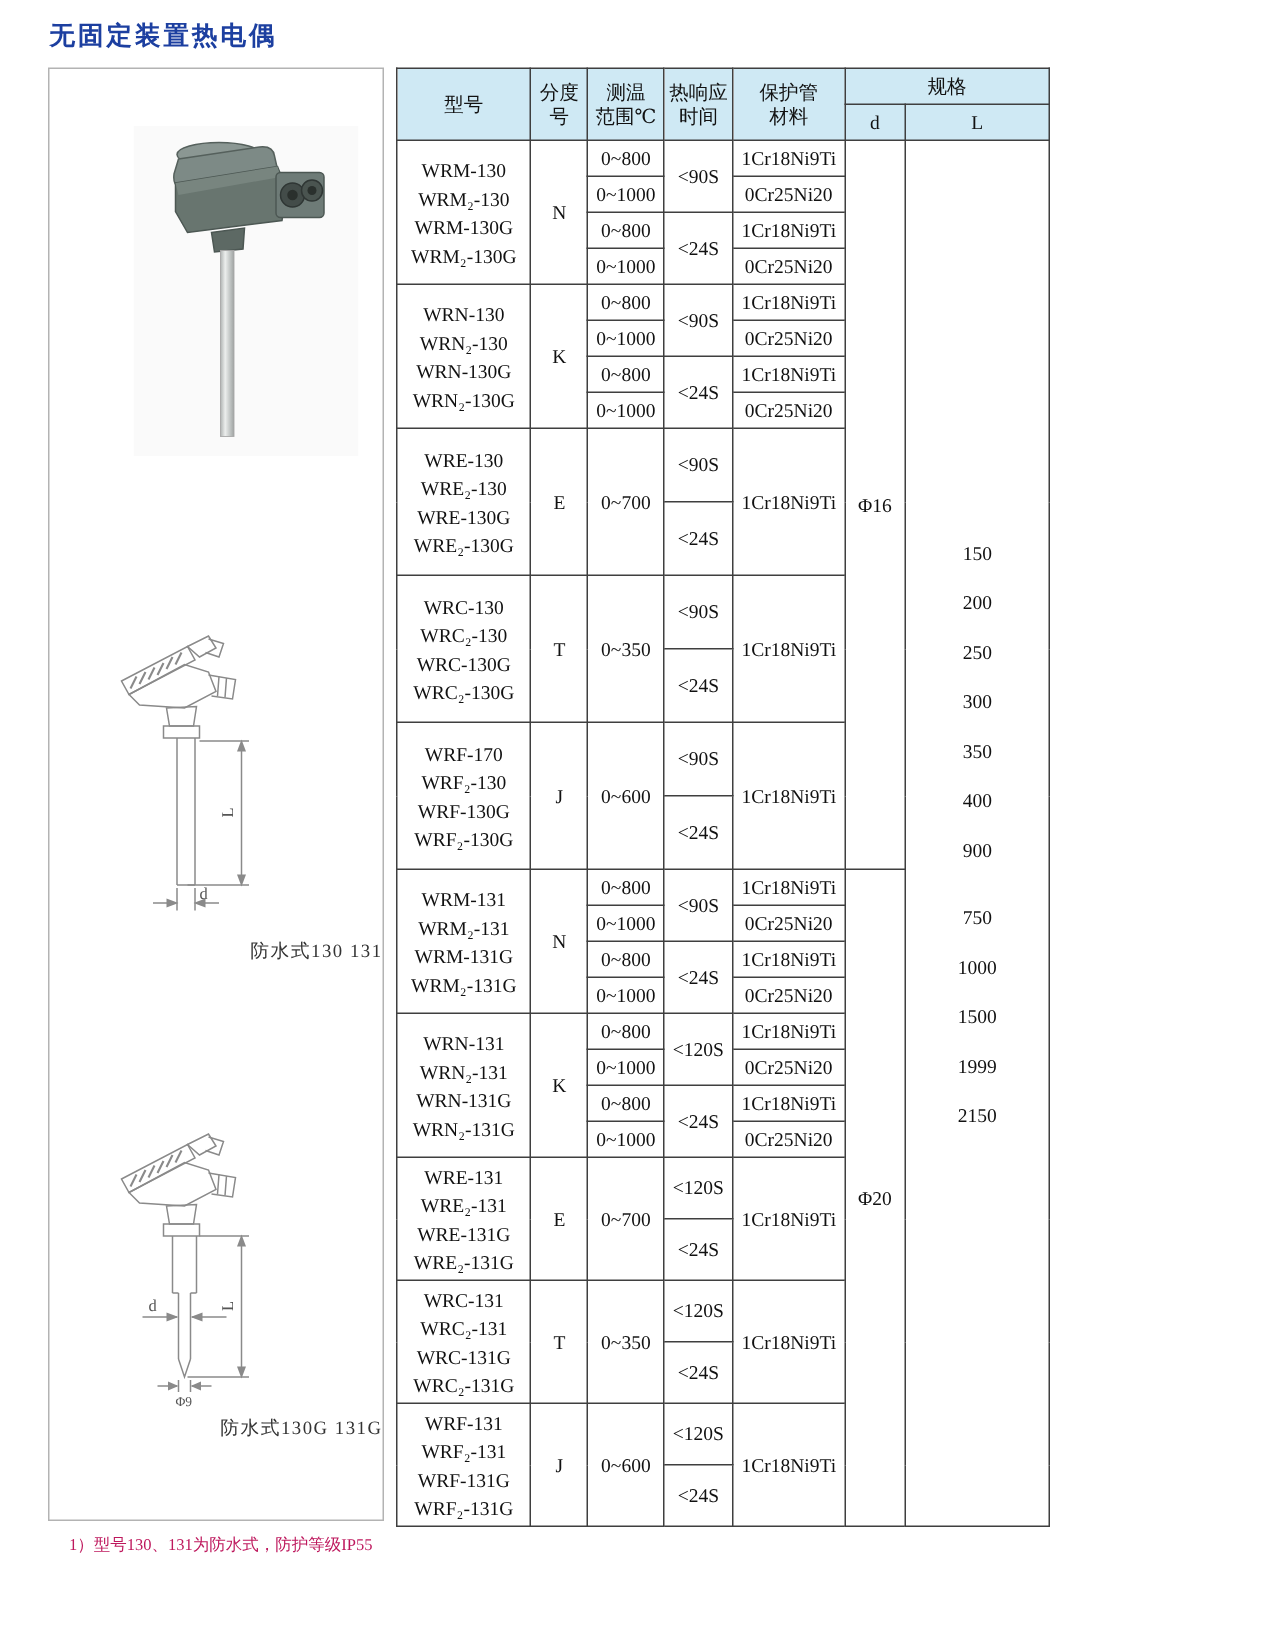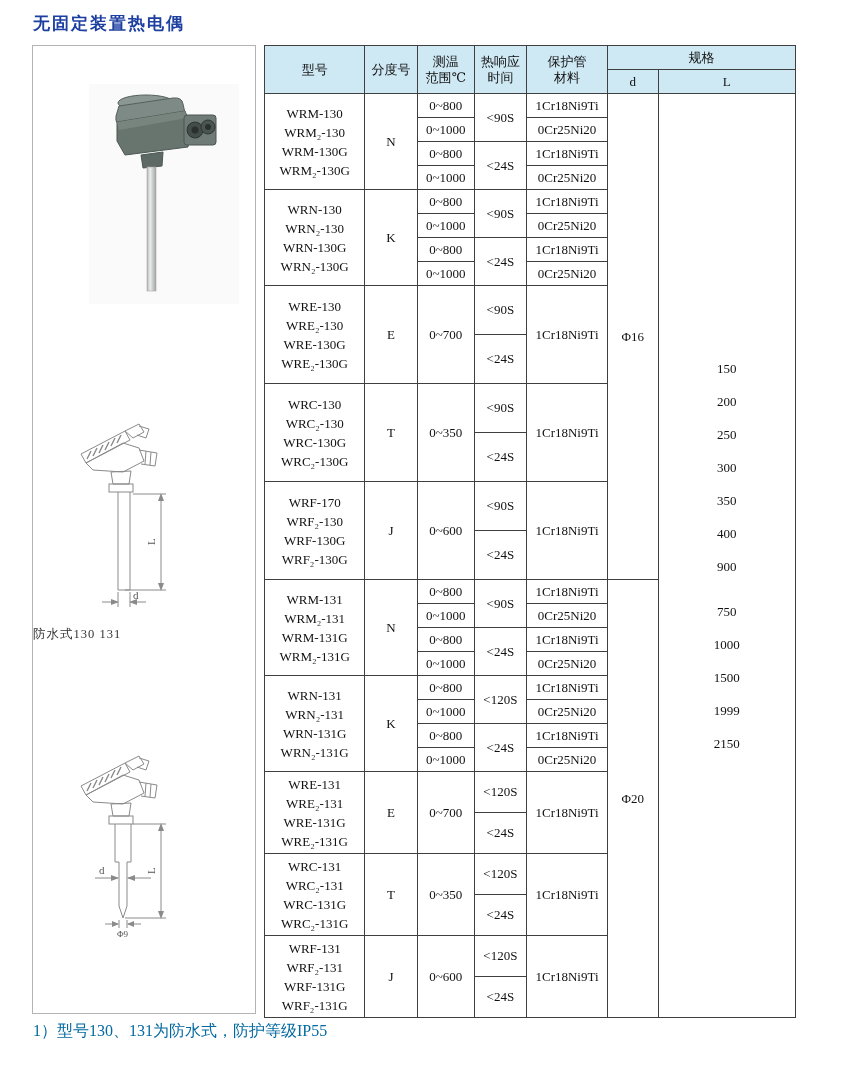--- a/index.html
+++ b/index.html
@@ -1,44 +1,44 @@
 <!DOCTYPE html>
 <html><head>
 <meta charset="utf-8">
 <style>
   *{margin:0;padding:0;box-sizing:border-box}
   html,body{width:850px;height:1092px}
   body{background:#ffffff;font-family:"Liberation Serif","DejaVu Serif",serif;color:#111;position:relative}
-  .page{position:absolute;left:0;top:0;width:796px;height:1092px;background:#fff;overflow:hidden}
+  .page{position:absolute;left:0;top:0;width:700px;height:1092px;background:#fff;overflow:hidden}
 
   .title{position:absolute;left:33px;top:12px;font-family:"DejaVu Sans","Liberation Sans",sans-serif;
          font-weight:bold;font-size:17px;color:#1c3fa0;letter-spacing:2px}
 
   .left-panel{position:absolute;left:32px;top:45px;width:224px;height:969px;border:1px solid #b3b3b3;background:#fff}
   .photo{position:absolute;left:56px;top:38px;width:150px;height:220px}
   .draw1{position:absolute;left:34px;top:368px}
   .draw2{position:absolute;left:34px;top:700px}
-  .draw-label{position:absolute;left:0;width:100%;text-align:left;font-size:12.5px;color:#333;letter-spacing:1px}
+  .draw-label{position:absolute;left:0;width:100%;text-align:right;font-size:12.5px;color:#333;letter-spacing:1px}
   .lbl1{top:580px}
   .lbl2{top:898px}
 
   .spec-table{position:absolute;left:264px;top:45px;border-collapse:collapse;table-layout:fixed}
   .spec-table th,.spec-table td{border:1px solid #3f3f3f;text-align:center;vertical-align:middle;
       font-weight:normal;font-size:13px;padding:0;background:#fff;overflow:hidden}
   .spec-table th{background:#cfe9f4;line-height:16px}
   .pre{white-space:pre-line}
   .hrow{height:24px}
   .rA{height:24px}
   .rB{height:49px}
   .rC{height:41px}
   .c-model{line-height:19px}
   .len-list div{line-height:33px}
   .len-gap{margin-top:12px}
 
-  .notes{position:absolute;left:33px;top:1022px;font-size:16px;line-height:17.5px;color:#0369a1}
+  .notes{position:absolute;left:46px;top:1022px;font-size:11px;line-height:17.5px;color:#be185d}
 
   svg text{font-family:"Liberation Serif","DejaVu Serif",serif}
 </style>
 </head>
 <body>
 
 <div class="page">
 
   <div class="title">无固定装置热电偶</div>
 
@@ -120,20 +120,21 @@
         <polygon points="68,129 68,135 60,132"></polygon>
         <polygon points="91,85 97,85 94,77"></polygon>
         <polygon points="91,165 97,165 94,173"></polygon>
         <polygon points="45,175 45,181 52,178"></polygon>
         <polygon points="67,175 67,181 60,178"></polygon>
       </g>
       <text x="88" y="128" font-size="11" fill="#555" transform="rotate(-90 88 128)">L</text>
       <text x="32" y="128" font-size="11" fill="#555">d</text>
       <text x="50" y="191" font-size="9" fill="#555">Φ9</text>
     </svg>
+    <div class="draw-label lbl2">防水式130G 131G</div>
   </div>
 
   <table class="spec-table">
     <colgroup>
       <col style="width:106px">
         <col style="width:60px">
         <col style="width:60px">
       <col style="width:56px">
         <col style="width:84px">
         <col style="width:56px">

